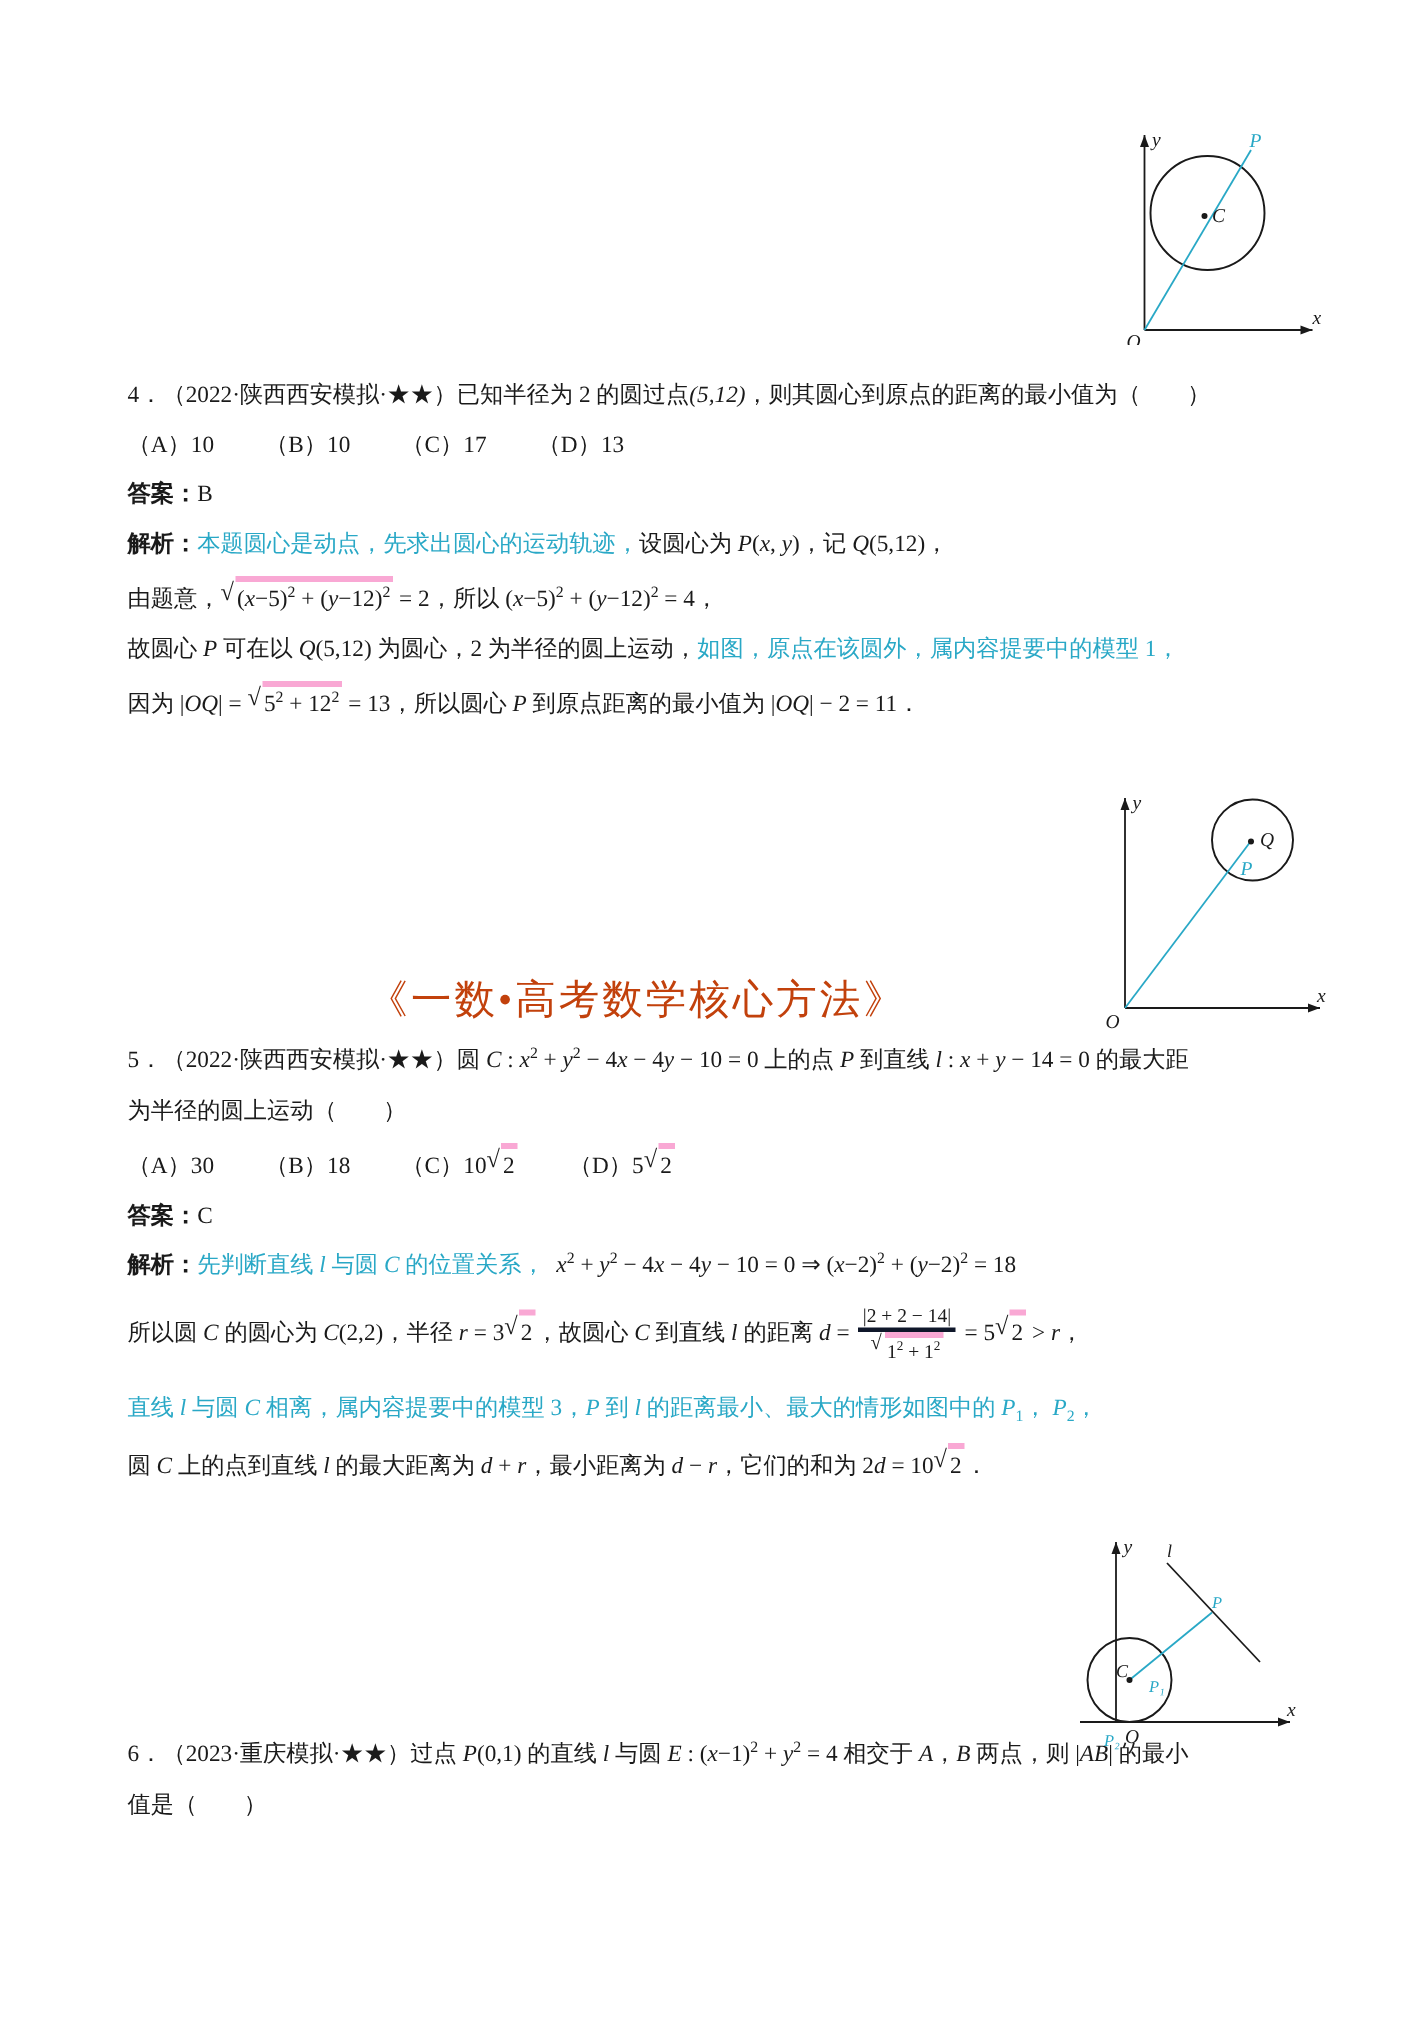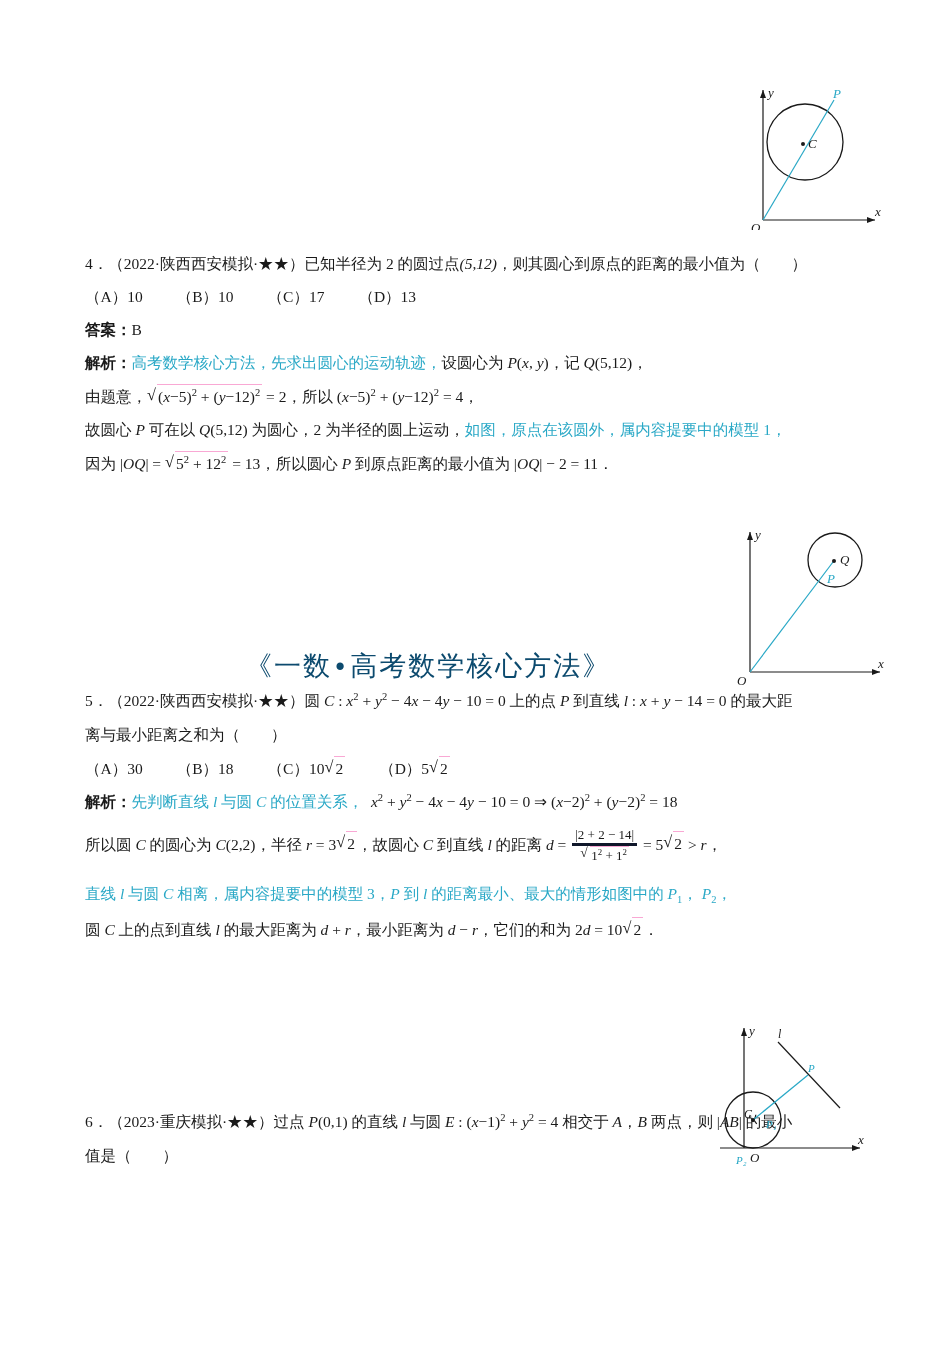--- a/index.html
+++ b/index.html
@@ -32,31 +32,31 @@
   .q-line{margin-top:14px;}
   .choices span{display:inline-block;}
   .choice-gap{display:inline-block;width:34px;}
   
   .frac{display:inline-block;vertical-align:middle;text-align:center;font-size:13px;line-height:1.15;margin:0 2px;}
   .frac .num{display:block;border-bottom:3px solid #0f172a;padding:0 3px;}
   .frac .den{display:block;padding:0 3px;}
   
   .sqrt{display:inline-block;position:relative;padding-left:10px;}
   .sqrt::before{content:"\221A";position:absolute;left:0;top:-1px;font-size:1.05em;}
-  .sqrt > .rad{border-top:1px solid #f9a8d4;padding:0 2px 0 1px;display:inline-block;}
+  .sqrt > .rad{border-top:4px solid #f9a8d4;padding:0 2px 0 1px;display:inline-block;}
   sup{font-size:.68em;vertical-align:super;}
   sub{font-size:.68em;vertical-align:sub;}
   .fig{position:absolute;}
   .watermark{
     position:absolute;
     left:245px;top:648px;
     font-size:27px;
-    color:#0c4a6e;
+    color:#c2410c;
     letter-spacing:2px;
-    font-family:Liberation Mono, monospace;
+    font-family:Liberation Serif, serif;
     white-space:nowrap;
   }
 </style>
 </head>
 <body>
 
 <div class="page">
 
   <div class="fig" style="left:715px;top:80px;width:160px;height:150px;">
     <svg width="170" height="150" viewBox="0 0 170 150">
@@ -83,46 +83,49 @@
 
     <div class="line choices">
       <span>（A）10</span><span class="choice-gap"></span><span>（B）10</span><span class="choice-gap"></span><span>（C）17</span><span class="choice-gap"></span><span>（D）13</span>
     </div>
 
     <div class="line">
       <span class="lbl">答案：</span><span>B</span>
     </div>
 
     <div class="line">
-      <span class="lbl">解析：</span><span class="cyan">高考数学核心方法，先求出圆心的运动轨迹，</span><span>设圆心为&nbsp;<span class="ital">P</span>(<span class="ital">x</span>,&nbsp;<span class="ital">y</span>)，记&nbsp;<span class="ital">Q</span>(5,12)，</span>
+      <span class="lbl">解析：</span><span class="cyan">本题圆心是动点，先求出圆心的运动轨迹，</span><span>设圆心为&nbsp;<span class="ital">P</span>(<span class="ital">x</span>,&nbsp;<span class="ital">y</span>)，记&nbsp;<span class="ital">Q</span>(5,12)，</span>
     </div>
 
     <div class="line">
       由题意，<span class="sqrt"><span class="rad">(<span class="ital">x</span>−5)<sup>2</sup>&nbsp;+&nbsp;(<span class="ital">y</span>−12)<sup>2</sup></span></span>&nbsp;=&nbsp;2，所以&nbsp;(<span class="ital">x</span>−5)<sup>2</sup>&nbsp;+&nbsp;(<span class="ital">y</span>−12)<sup>2</sup>&nbsp;=&nbsp;4，
     </div>
 
     <div class="line">
       故圆心&nbsp;<span class="ital">P</span>&nbsp;可在以&nbsp;<span class="ital">Q</span>(5,12)&nbsp;为圆心，2&nbsp;为半径的圆上运动，<span class="cyan">如图，原点在该圆外，属内容提要中的模型&nbsp;1，</span>
     </div>
 
     <div class="line">
       因为&nbsp;|<span class="ital">OQ</span>|&nbsp;=&nbsp;<span class="sqrt"><span class="rad">5<sup>2</sup>&nbsp;+&nbsp;12<sup>2</sup></span></span>&nbsp;=&nbsp;13，所以圆心&nbsp;<span class="ital">P</span>&nbsp;到原点距离的最小值为&nbsp;|<span class="ital">OQ</span>|&nbsp;−&nbsp;2&nbsp;=&nbsp;11．
     </div>
 
     <div style="height:195px;"></div>
 
     <div class="line">
       5．（2022·陕西西安模拟·★★）圆&nbsp;<span class="ital">C</span>&nbsp;:&nbsp;<span class="ital">x</span><sup>2</sup>&nbsp;+&nbsp;<span class="ital">y</span><sup>2</sup>&nbsp;−&nbsp;4<span class="ital">x</span>&nbsp;−&nbsp;4<span class="ital">y</span>&nbsp;−&nbsp;10&nbsp;=&nbsp;0&nbsp;上的点&nbsp;<span class="ital">P</span>&nbsp;到直线&nbsp;<span class="ital">l</span>&nbsp;:&nbsp;<span class="ital">x</span>&nbsp;+&nbsp;<span class="ital">y</span>&nbsp;−&nbsp;14&nbsp;=&nbsp;0&nbsp;的最大距
     </div>
-    <div class="line">离与最小距离之和为（　　）</div>
+    <div class="line">为半径的圆上运动（　　）</div>
 
     <div class="line choices">
       <span>（A）30</span><span class="choice-gap"></span><span>（B）18</span><span class="choice-gap"></span><span>（C）10<span class="sqrt"><span class="rad">2</span></span></span><span class="choice-gap"></span><span>（D）5<span class="sqrt"><span class="rad">2</span></span></span>
     </div>
 
+    <div class="line">
+      <span class="lbl">答案：</span><span>C</span>
+    </div>
 
     <div class="line">
       <span class="lbl">解析：</span><span class="cyan">先判断直线&nbsp;<span class="ital">l</span>&nbsp;与圆&nbsp;<span class="ital">C</span>&nbsp;的位置关系，</span>&nbsp;&nbsp;<span><span class="ital">x</span><sup>2</sup>&nbsp;+&nbsp;<span class="ital">y</span><sup>2</sup>&nbsp;−&nbsp;4<span class="ital">x</span>&nbsp;−&nbsp;4<span class="ital">y</span>&nbsp;−&nbsp;10&nbsp;=&nbsp;0&nbsp;⇒&nbsp;(<span class="ital">x</span>−2)<sup>2</sup>&nbsp;+&nbsp;(<span class="ital">y</span>−2)<sup>2</sup>&nbsp;=&nbsp;18</span>
     </div>
 
     <div class="line" style="margin:14px 0;">
       所以圆&nbsp;<span class="ital">C</span>&nbsp;的圆心为&nbsp;<span class="ital">C</span>(2,2)，半径&nbsp;<span class="ital">r</span>&nbsp;=&nbsp;3<span class="sqrt"><span class="rad">2</span></span>，故圆心&nbsp;<span class="ital">C</span>&nbsp;到直线&nbsp;<span class="ital">l</span>&nbsp;的距离&nbsp;<span class="ital">d</span>&nbsp;=&nbsp;<span class="frac"><span class="num">|2&nbsp;+&nbsp;2&nbsp;−&nbsp;14|</span><span class="den"><span class="sqrt"><span class="rad">1<sup>2</sup>&nbsp;+&nbsp;1<sup>2</sup></span></span></span></span>&nbsp;=&nbsp;5<span class="sqrt"><span class="rad">2</span></span>&nbsp;&gt;&nbsp;<span class="ital">r</span>，
     </div>
 
     <div class="line cyan" style="margin-top:18px;">

